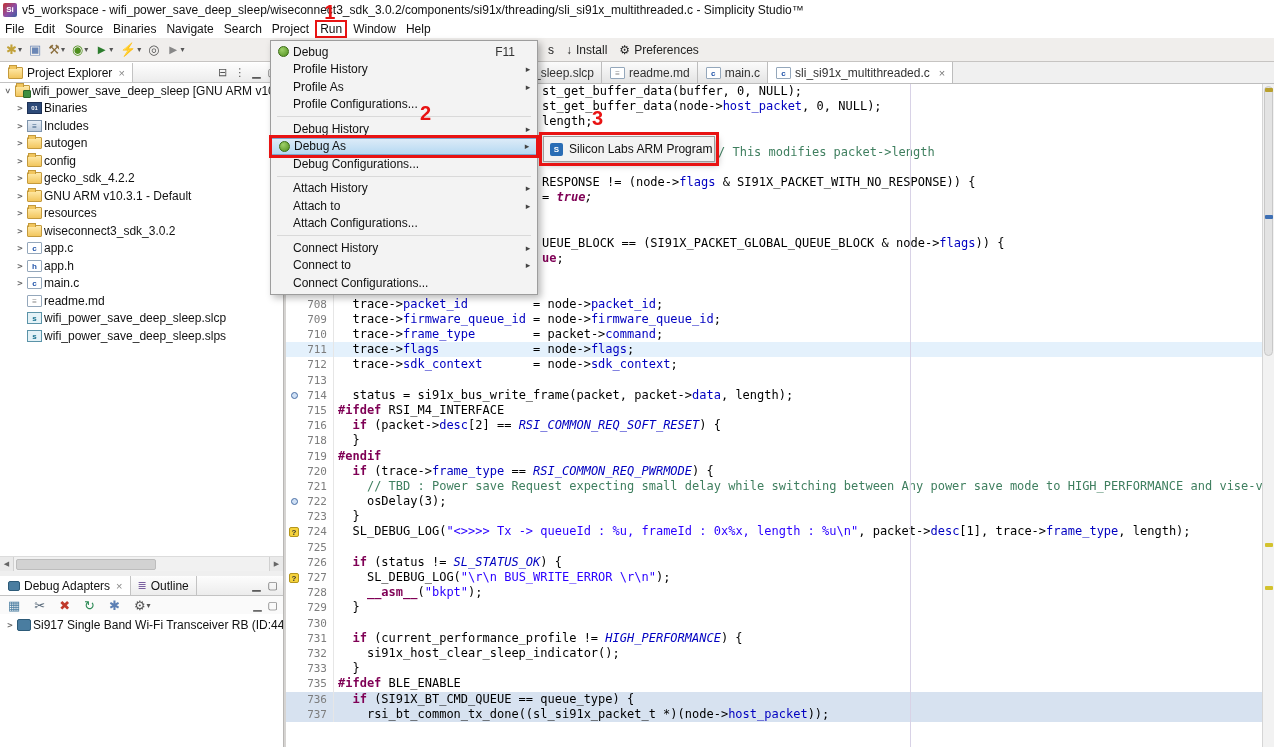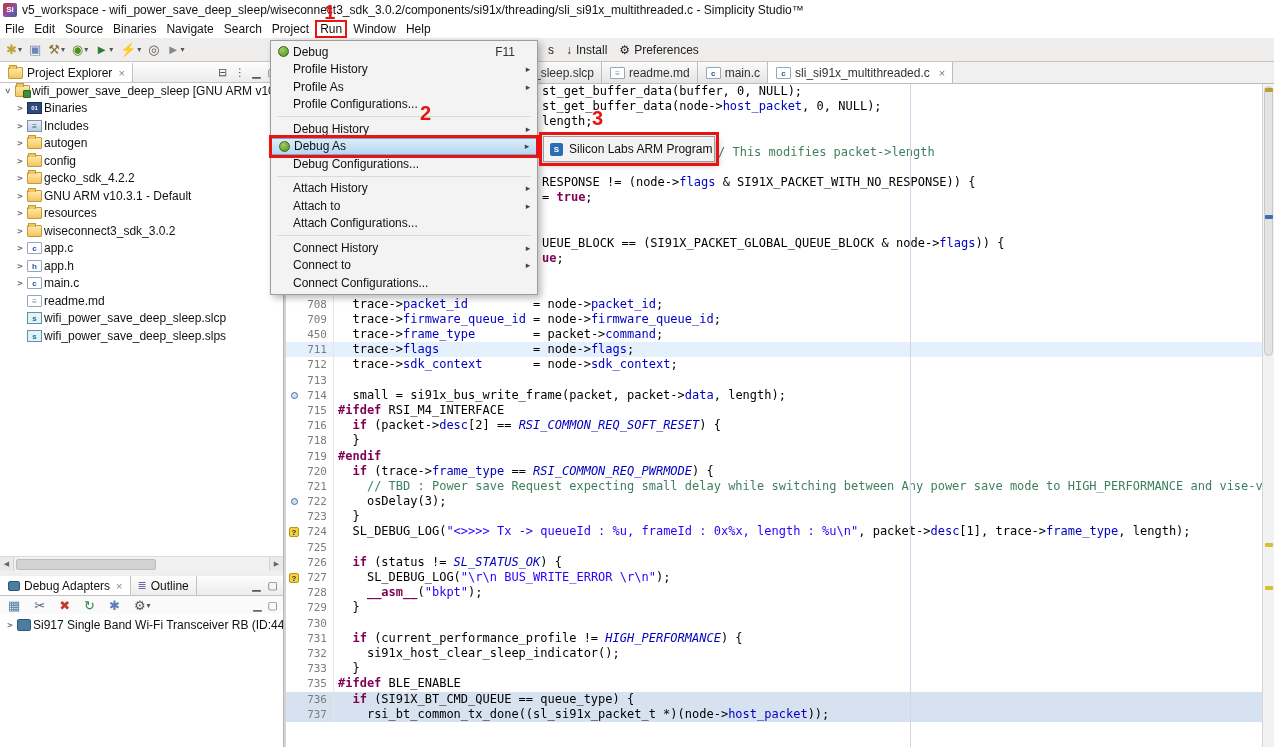--- a/index.html
+++ b/index.html
@@ -336,34 +336,34 @@
   </div>
 
 <div id="code">
     <div class="cl"><span class="ann"></span><span class="num">694</span><span class="ct" style="padding-left: 208px;"><span class="tk-f">st_get_buffer_data</span><span class="tk-p">(buffer, 0, NULL);</span></span></div>
     <div class="cl"><span class="ann"></span><span class="num">695</span><span class="ct" style="padding-left: 208px;"><span class="tk-f">st_get_buffer_data</span><span class="tk-p">(node-&gt;</span><span class="tk-m">host_packet</span><span class="tk-p">, 0, NULL);</span></span></div>
     <div class="cl"><span class="ann"></span><span class="num">696</span><span class="ct" style="padding-left: 208px;"><span class="tk-p">length;</span></span></div>
     <div class="cl"><span class="ann"></span><span class="num">697</span><span class="ct"></span></div>
     <div class="cl"><span class="ann"></span><span class="num">698</span><span class="ct" style="padding-left: 384px;"><span class="tk-c">/ This modifies packet-&gt;length</span></span></div>
     <div class="cl"><span class="ann"></span><span class="num">699</span><span class="ct"></span></div>
     <div class="cl"><span class="ann"></span><span class="num">700</span><span class="ct" style="padding-left: 208px;"><span class="tk-p">RESPONSE != (node-&gt;</span><span class="tk-m">flags</span><span class="tk-p"> &amp; SI91X_PACKET_WITH_NO_RESPONSE)) {</span></span></div>
-    <div class="cl"><span class="ann"></span><span class="num">701</span><span class="ct" style="padding-left: 208px;"><span class="tk-p">= </span><span class="tk-k">true</span><span class="tk-p">;</span></span></div>
+    <div class="cl"><span class="ann"></span><span class="num">701</span><span class="ct" style="padding-left: 208px; font-style: italic;"><span class="tk-p">= </span><span class="tk-k">true</span><span class="tk-p">;</span></span></div>
     <div class="cl"><span class="ann"></span><span class="num">702</span><span class="ct"></span></div>
     <div class="cl"><span class="ann"></span><span class="num">703</span><span class="ct"></span></div>
     <div class="cl"><span class="ann"></span><span class="num">704</span><span class="ct" style="padding-left: 208px;"><span class="tk-p">UEUE_BLOCK == (SI91X_PACKET_GLOBAL_QUEUE_BLOCK &amp; node-&gt;</span><span class="tk-m">flags</span><span class="tk-p">)) {</span></span></div>
     <div class="cl"><span class="ann"></span><span class="num">705</span><span class="ct" style="padding-left: 208px;"><span class="tk-k">ue</span><span class="tk-p">;</span></span></div>
     <div class="cl"><span class="ann"></span><span class="num">706</span><span class="ct"></span></div>
     <div class="cl"><span class="ann"></span><span class="num">707</span><span class="ct"></span></div>
     <div class="cl"><span class="ann"></span><span class="num">708</span><span class="ct"><span class="tk-p">  trace-&gt;</span><span class="tk-m">packet_id</span><span class="tk-p">         = node-&gt;</span><span class="tk-m">packet_id</span><span class="tk-p">;</span></span></div>
     <div class="cl"><span class="ann"></span><span class="num">709</span><span class="ct"><span class="tk-p">  trace-&gt;</span><span class="tk-m">firmware_queue_id</span><span class="tk-p"> = node-&gt;</span><span class="tk-m">firmware_queue_id</span><span class="tk-p">;</span></span></div>
-    <div class="cl"><span class="ann"></span><span class="num">450</span><span class="ct"><span class="tk-p">  trace-&gt;</span><span class="tk-m">frame_type</span><span class="tk-p">        = packet-&gt;</span><span class="tk-m">command</span><span class="tk-p">;</span></span></div>
+    <div class="cl"><span class="ann"></span><span class="num">710</span><span class="ct"><span class="tk-p">  trace-&gt;</span><span class="tk-m">frame_type</span><span class="tk-p">        = packet-&gt;</span><span class="tk-m">command</span><span class="tk-p">;</span></span></div>
     <div class="cl curline"><span class="ann"></span><span class="num">711</span><span class="ct"><span class="tk-p">  trace-&gt;</span><span class="tk-m">flags</span><span class="tk-p">             = node-&gt;</span><span class="tk-m">flags</span><span class="tk-p">;</span></span></div>
     <div class="cl"><span class="ann"></span><span class="num">712</span><span class="ct"><span class="tk-p">  trace-&gt;</span><span class="tk-m">sdk_context</span><span class="tk-p">       = node-&gt;</span><span class="tk-m">sdk_context</span><span class="tk-p">;</span></span></div>
     <div class="cl"><span class="ann"></span><span class="num">713</span><span class="ct"></span></div>
-    <div class="cl"><span class="ann"><span class="mk-o"></span></span><span class="num">714</span><span class="ct"><span class="tk-p">  small = </span><span class="tk-f">si91x_bus_write_frame</span><span class="tk-p">(packet, packet-&gt;</span><span class="tk-m">data</span><span class="tk-p">, length);</span></span></div>
+    <div class="cl"><span class="ann"><span class="mk-o"></span></span><span class="num">714</span><span class="ct"><span class="tk-p">  status = </span><span class="tk-f">si91x_bus_write_frame</span><span class="tk-p">(packet, packet-&gt;</span><span class="tk-m">data</span><span class="tk-p">, length);</span></span></div>
     <div class="cl"><span class="ann"></span><span class="num">715</span><span class="ct"><span class="tk-k">#ifdef</span><span class="tk-p"> RSI_M4_INTERFACE</span></span></div>
     <div class="cl"><span class="ann"></span><span class="num">716</span><span class="ct"><span class="tk-p">  </span><span class="tk-k">if</span><span class="tk-p"> (packet-&gt;</span><span class="tk-m">desc</span><span class="tk-p">[2] == </span><span class="tk-M">RSI_COMMON_REQ_SOFT_RESET</span><span class="tk-p">) {</span></span></div>
     <div class="cl"><span class="ann"></span><span class="num">718</span><span class="ct"><span class="tk-p">  }</span></span></div>
     <div class="cl"><span class="ann"></span><span class="num">719</span><span class="ct"><span class="tk-k">#endif</span></span></div>
     <div class="cl"><span class="ann"></span><span class="num">720</span><span class="ct"><span class="tk-p">  </span><span class="tk-k">if</span><span class="tk-p"> (trace-&gt;</span><span class="tk-m">frame_type</span><span class="tk-p"> == </span><span class="tk-M">RSI_COMMON_REQ_PWRMODE</span><span class="tk-p">) {</span></span></div>
     <div class="cl"><span class="ann"></span><span class="num">721</span><span class="ct"><span class="tk-p">    </span><span class="tk-c">// TBD : Power save Request expecting small delay while switching between Any power save mode to HIGH_PERFORMANCE and vise-ver</span></span></div>
     <div class="cl"><span class="ann"><span class="mk-o"></span></span><span class="num">722</span><span class="ct"><span class="tk-p">    </span><span class="tk-f">osDelay</span><span class="tk-p">(3);</span></span></div>
     <div class="cl"><span class="ann"></span><span class="num">723</span><span class="ct"><span class="tk-p">  }</span></span></div>
     <div class="cl"><span class="ann"><span class="mk-q">?</span></span><span class="num">724</span><span class="ct"><span class="tk-p">  </span><span class="tk-f">SL_DEBUG_LOG</span><span class="tk-p">(</span><span class="tk-s">"&lt;&gt;&gt;&gt;&gt; Tx -&gt; queueId : %u, frameId : 0x%x, length : %u\n"</span><span class="tk-p">, packet-&gt;</span><span class="tk-m">desc</span><span class="tk-p">[1], trace-&gt;</span><span class="tk-m">frame_type</span><span class="tk-p">, length);</span></span></div>
     <div class="cl"><span class="ann"></span><span class="num">725</span><span class="ct"></span></div>

